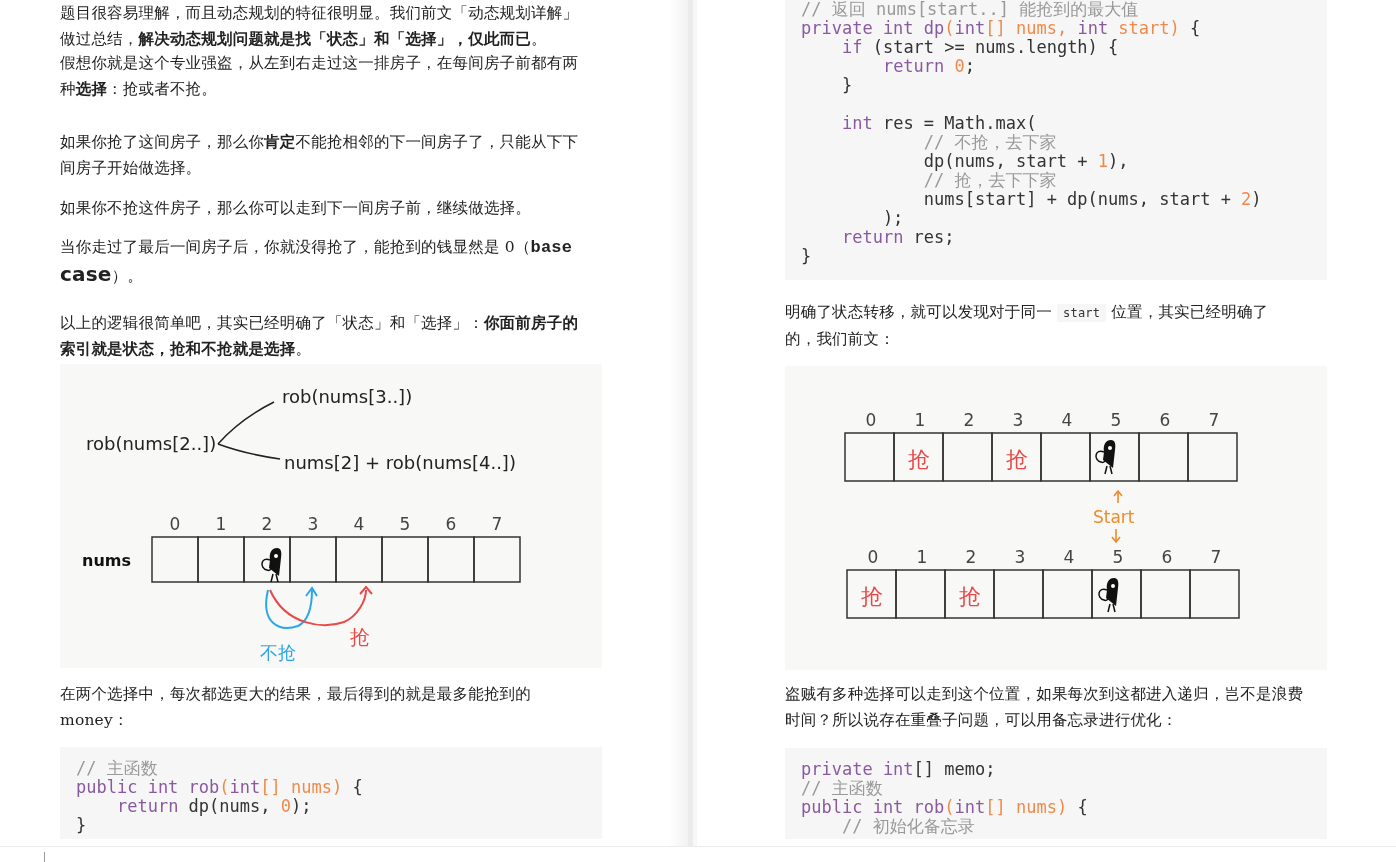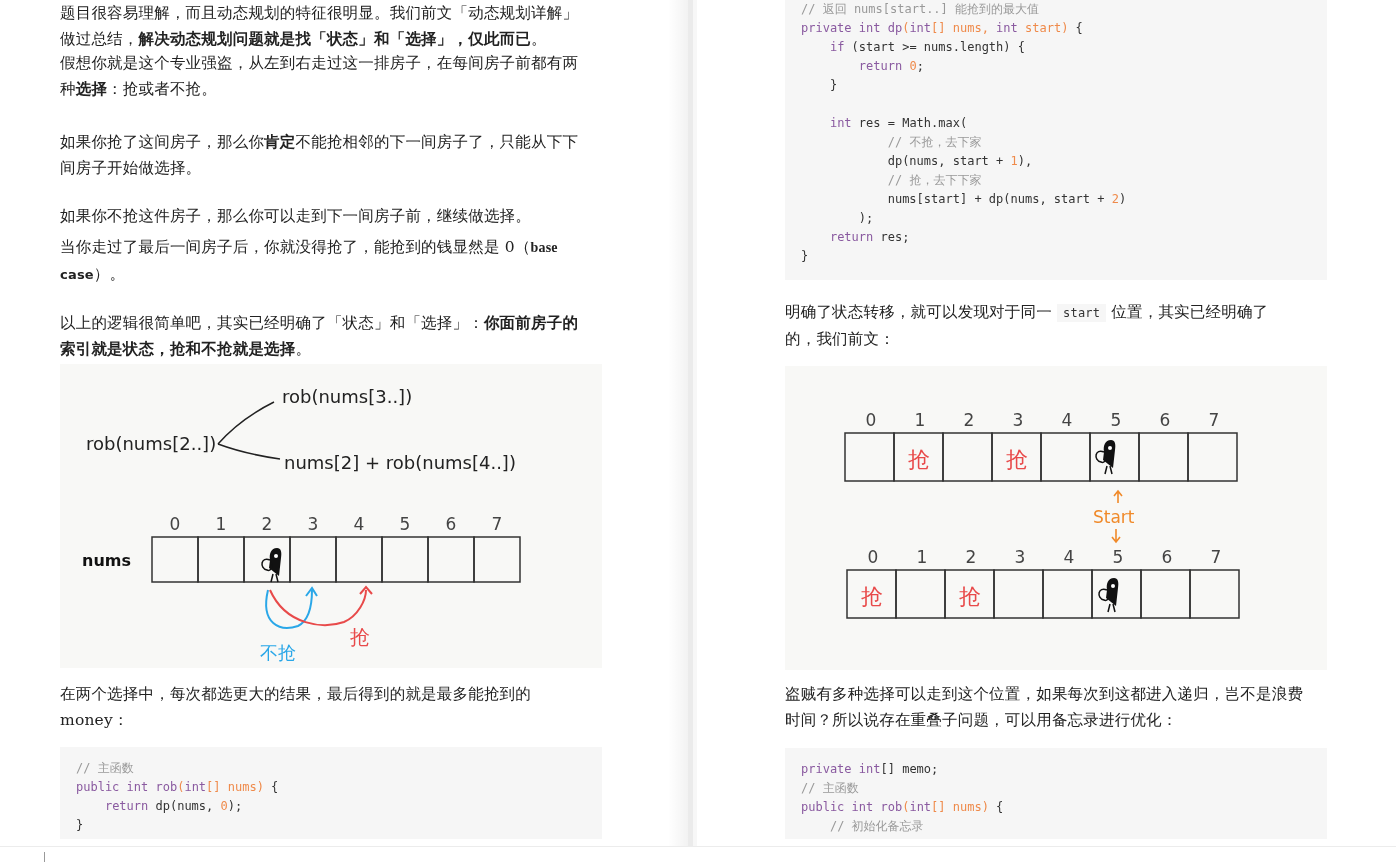--- a/index.html
+++ b/index.html
@@ -39,21 +39,21 @@
   .col-left { left: 60px; top: 0; }
   .col-right { left: 785px; top: 0; }
   p {
     margin: 0; font-size: 15.5px; line-height: 26px; letter-spacing: 0.2px;
     position: absolute; width: 542px;
   }
   b { font-weight: bold; }
   .code-block {
     position: absolute; background: #f6f6f6; width: 542px;
     font-family: "DejaVu Sans Mono", "Liberation Mono", monospace;
-    font-size: 12px; line-height: 19px; color: #333;
+    font-size: 17px; line-height: 19px; color: #333;
     box-sizing: border-box; padding: 0 0 0 16px;
   }
   .code-line { white-space: pre; height: 19px; }
   .c-com { color: #999; }
   .c-kw { color: #8a5aa0; }
   .c-fn { color: #8a5aa0; }
   .c-param { color: #ef8a4a; }
   .c-num { color: #ef8a4a; }
   .inline-code {
     font-family: "DejaVu Sans Mono", "Liberation Mono", monospace;
@@ -78,26 +78,26 @@
     <span>做过总结，</span><b>解决动态规划问题就是找「状态」和「选择」，仅此而已</b><span>。</span>
   </p>
   <p style="top:50px;">
     <span>假想你就是这个专业强盗，从左到右走过这一排房子，在每间房子前都有两</span><br>
     <span>种</span><b>选择</b><span>：抢或者不抢。</span>
   </p>
   <p style="top:129px;">
     <span>如果你抢了这间房子，那么你</span><b>肯定</b><span>不能抢相邻的下一间房子了，只能从下下</span><br>
     <span>间房子开始做选择。</span>
   </p>
-  <p style="top:203px;">
+  <p style="top:195px;">
     <span>如果你不抢这件房子，那么你可以走到下一间房子前，继续做选择。</span>
   </p>
   <p style="top:234px;">
-    <span>当你走过了最后一间房子后，你就没得抢了，能抢到的钱显然是 0（</span><b style="font-family:Liberation Serif, serif;font-size:14px;">base</b><br>
-    <b style="font-family:'DejaVu Sans',sans-serif;font-size:13px;">case</b><span>）。</span>
+    <span>当你走过了最后一间房子后，你就没得抢了，能抢到的钱显然是 0（</span><b style="font-family:Liberation Mono, monospace;font-size:17px;">base</b><br>
+    <b style="font-family:'DejaVu Sans',sans-serif;font-size:20px;">case</b><span>）。</span>
   </p>
   <p style="top:310px;">
     <span>以上的逻辑很简单吧，其实已经明确了「状态」和「选择」：</span><b>你面前房子的</b><br>
     <b>索引就是状态，抢和不抢就是选择</b><span>。</span>
   </p>
 
   <div class="figure" style="top:364px;height:304px;">
     <svg width="542" height="304" viewBox="0 0 542 304">
       <g font-family="DejaVu Sans, sans-serif" font-size="18" fill="#222">
         <text x="222" y="39">rob(nums[3..])</text>

